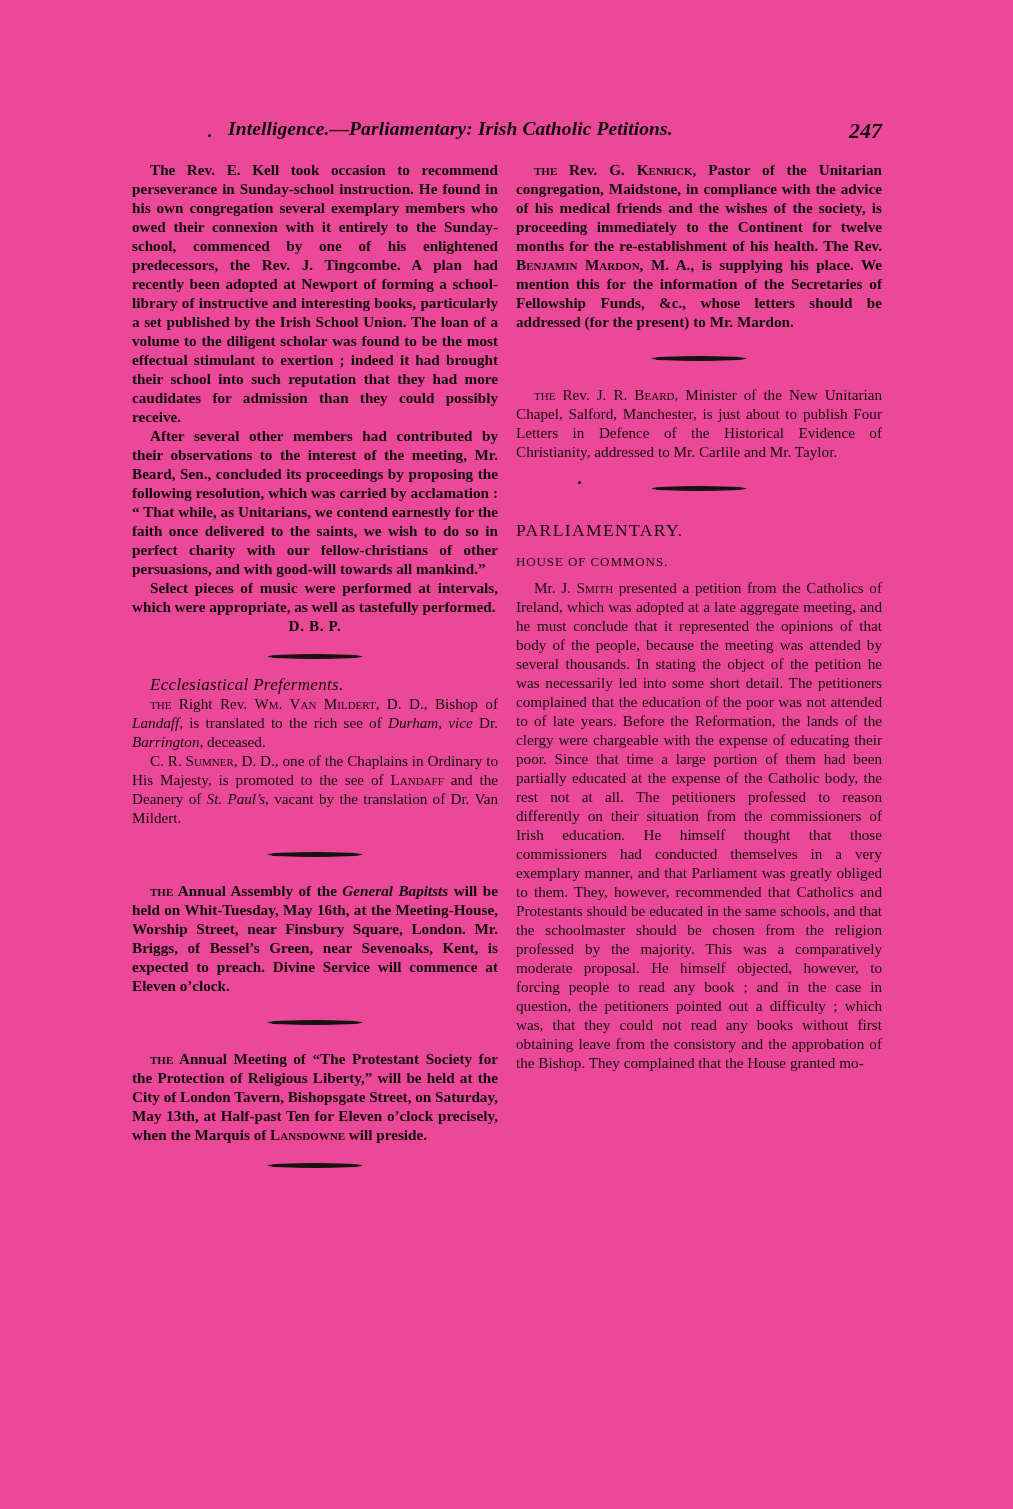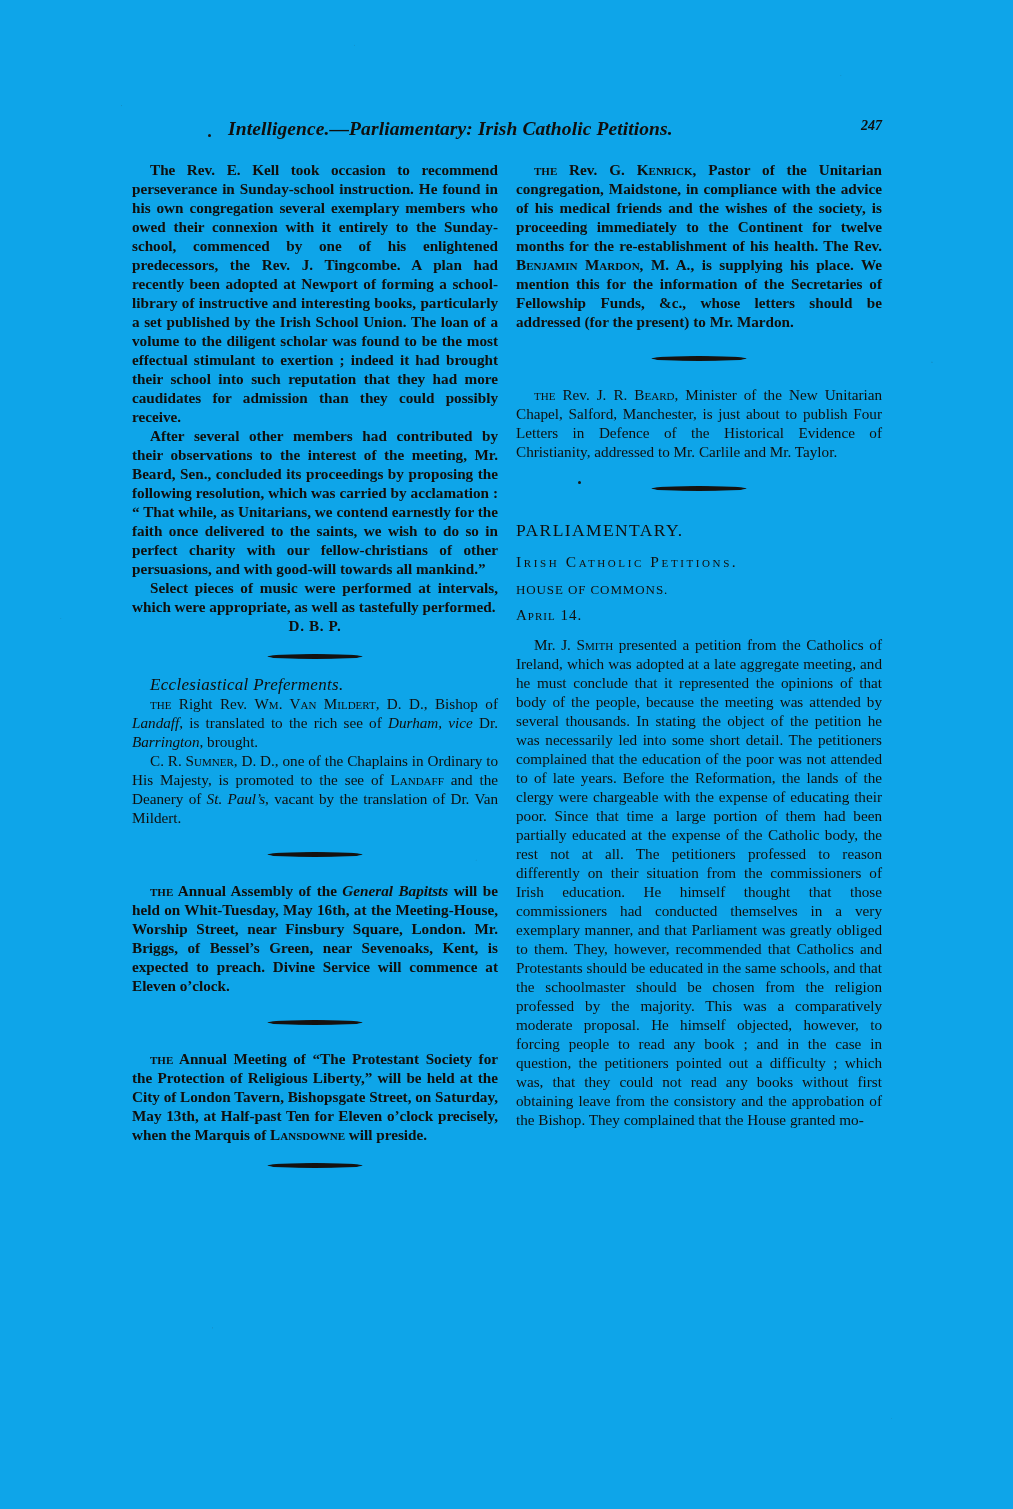--- a/index.html
+++ b/index.html
@@ -15,21 +15,21 @@
     overflow: hidden;
     font-family: "Liberation Serif", "DejaVu Serif", serif;
     color: #100f0d;
     -webkit-font-smoothing: antialiased;
   }
 
   
   #scan-page {
     position: absolute;
     inset: 0;
-    background: #0ea5e9;
+    background: #ec4899;
     padding-left: 39px;
   }
 
   
   #scan-speckle {
     position: absolute;
     inset: 0;
     pointer-events: none;
     opacity: .5;
     background-image:
@@ -71,21 +71,21 @@
     font-size: 19.5px;
     letter-spacing: .1px;
     white-space: nowrap;
   }
   .rh-folio {
     position: absolute;
     right: 0;
     top: 0;
     font-style: italic;
     font-weight: 700;
-    font-size: 14px;
+    font-size: 22px;
   }
 
   
   #columns {
     position: absolute;
     left: 132px;
     top: 160px;
     width: 750px;
     height: 1250px;
     display: flex;
@@ -213,21 +213,21 @@
       <p class="ink-heavy">After several other members had contributed by their observations to the interest of the meeting, Mr. Beard, Sen., concluded its proceedings by proposing the following resolution, which was carried by acclamation : “ That while, as Unitarians, we contend earnestly for the faith once delivered to the saints, we wish to do so in perfect charity with our fellow-christians of other persuasions, and with good-will towards all mankind.”</p>
 
       <p class="ink-heavy">Select pieces of music were performed at intervals, which were appropriate, as well as tastefully performed.</p>
 
       <p class="signature">D. B. P.</p>
 
       <div class="rule"></div>
 
       <p class="sec-title">Ecclesiastical Preferments.</p>
 
-      <p><span class="sc">The</span><span> Right Rev. </span><span class="caps-name">Wm. Van Mildert</span><span>, D. D., Bishop of </span><span class="it">Landaff</span><span>, is translated to the rich see of </span><span class="it">Durham, vice</span><span> Dr. </span><span class="it">Barrington</span><span>, brought.</span></p>
+      <p><span class="sc">The</span><span> Right Rev. </span><span class="caps-name">Wm. Van Mildert</span><span>, D. D., Bishop of </span><span class="it">Landaff</span><span>, is translated to the rich see of </span><span class="it">Durham, vice</span><span> Dr. </span><span class="it">Barrington</span><span>, deceased.</span></p>
 
       <p><span class="caps-name">C. R. Sumner</span><span>, D. D., one of the Chaplains in Ordinary to His Majesty, is promoted to the see of </span><span class="caps-name">Landaff</span><span> and the Deanery of </span><span class="it">St. Paul’s</span><span>, vacant by the translation of Dr. Van Mildert.</span></p>
 
       <div class="rule tall"></div>
 
       <p class="ink-heavy"><span class="sc">The</span><span> Annual Assembly of the </span><span class="it">General Bapitsts</span><span> will be held on Whit-Tuesday, May 16th, at the Meeting-House, Worship Street, near Finsbury Square, London. Mr. Briggs, of Bessel’s Green, near Sevenoaks, Kent, is expected to preach. Divine Service will commence at Eleven o’clock.</span></p>
 
       <div class="rule tall"></div>
 
       <p class="ink-heavy"><span class="sc">The</span><span> Annual Meeting of “The Protestant Society for the Protection of Religious Liberty,” will be held at the City of London Tavern, Bishopsgate Street, on Saturday, May 13th, at Half-past Ten for Eleven o’clock precisely, when the Marquis of </span><span class="caps-name">Lansdowne</span><span> will preside.</span></p>
@@ -243,23 +243,21 @@
       <div class="rule tall"></div>
 
       <p><span class="sc">The</span><span> Rev. </span><span class="caps-name">J. R. Beard</span><span>, Minister of the New Unitarian Chapel, Salford, Manchester, is just about to publish Four Letters in Defence of the Historical Evidence of Christianity, addressed to Mr. Carlile and Mr. Taylor.</span></p>
 
       <div class="rule tall">
         <span class="fleck" style="left:62px; top:6px;"></span>
       </div>
 
       <div class="head-block">
         <div class="head-parliamentary">PARLIAMENTARY.</div>
-        <div class="head-petitions">Irish Catholic Petitions.</div>
         <div class="head-commons">HOUSE OF COMMONS.</div>
-        <div class="head-date">April 14.</div>
       </div>
 
       <p><span>Mr. J. </span><span class="caps-name">Smith</span><span> presented a petition from the Catholics of Ireland, which was adopted at a late aggregate meeting, and he must conclude that it represented the opinions of that body of the people, because the meeting was attended by several thousands. In stating the object of the petition he was necessarily led into some short detail. The petitioners complained that the education of the poor was not attended to of late years. Before the Reformation, the lands of the clergy were chargeable with the expense of educating their poor. Since that time a large portion of them had been partially educated at the expense of the Catholic body, the rest not at all. The petitioners professed to reason differently on their situation from the commissioners of Irish education. He himself thought that those commissioners had conducted themselves in a very exemplary manner, and that Parliament was greatly obliged to them. They, however, recommended that Catholics and Protestants should be educated in the same schools, and that the schoolmaster should be chosen from the religion professed by the majority. This was a comparatively moderate proposal. He himself objected, however, to forcing people to read any book ; and in the case in question, the petitioners pointed out a difficulty ; which was, that they could not read any books without first obtaining leave from the consistory and the approbation of the Bishop. They complained that the House granted mo-</span></p>
 
     </div>
 
   </div>
 </div>
 
 </body></html>

